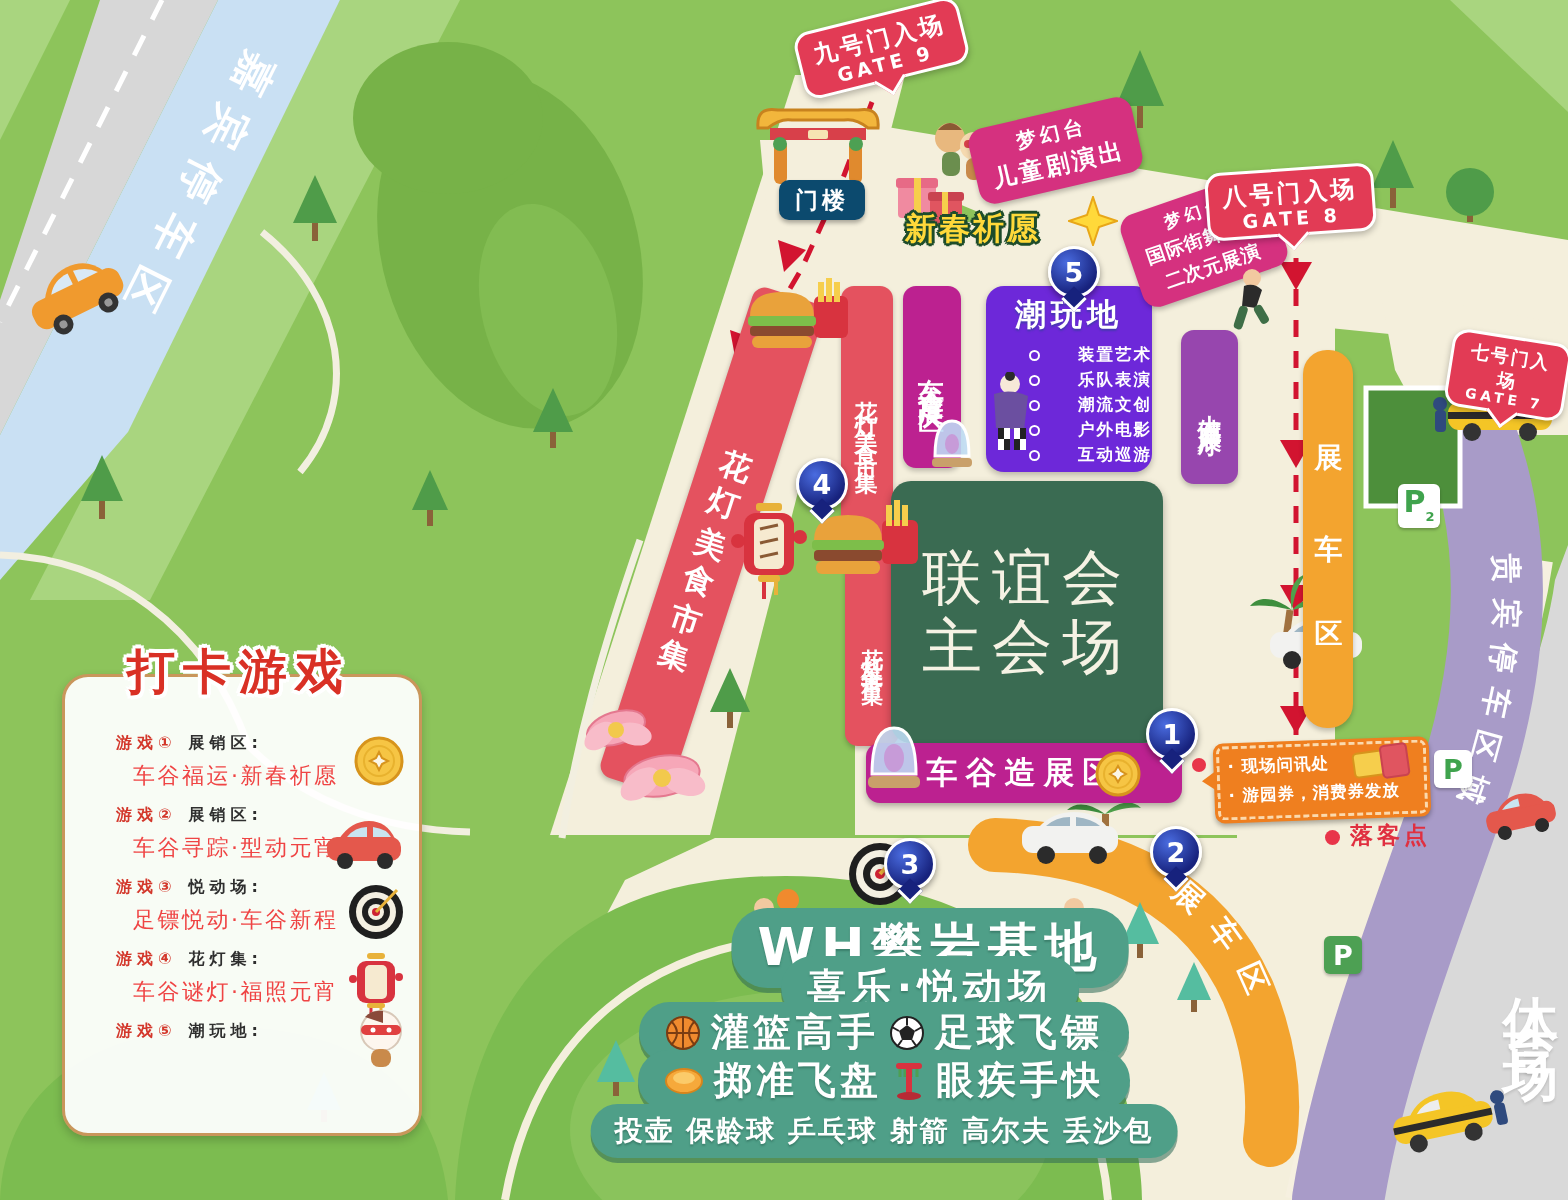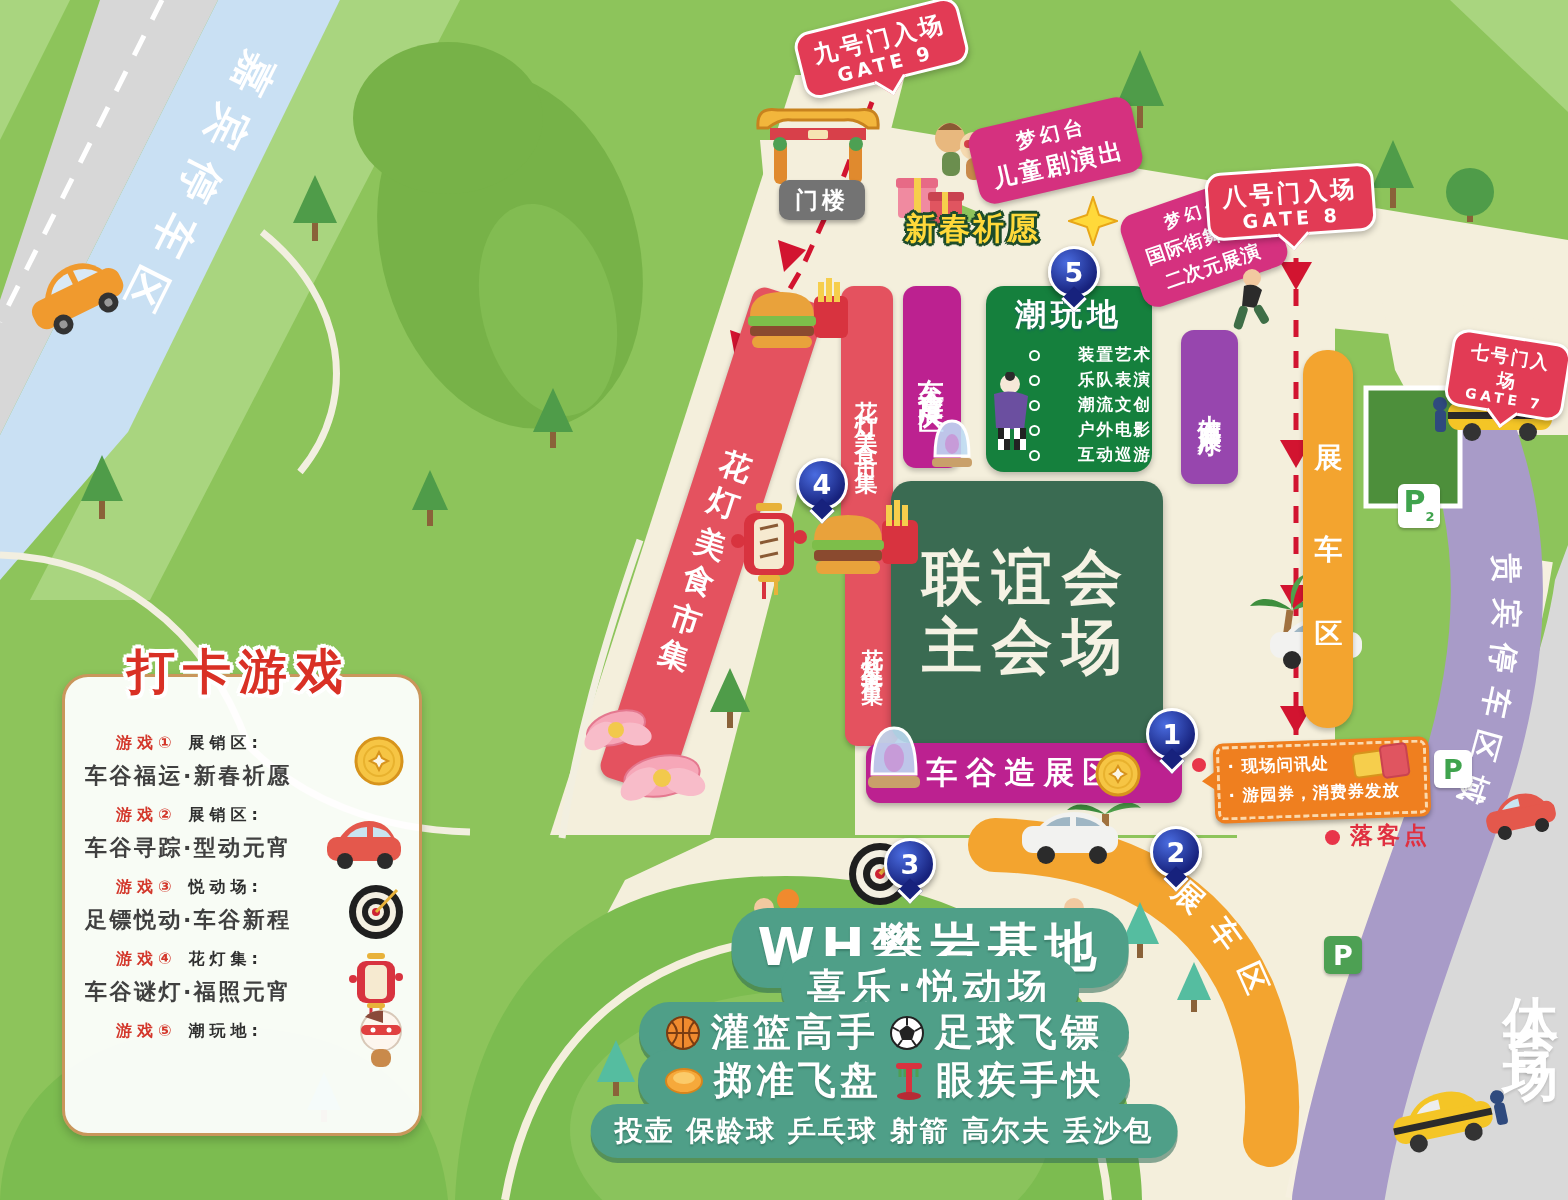--- a/index.html
+++ b/index.html
@@ -21,32 +21,32 @@
         padding:8px 16px;z-index:21;box-shadow:0 3px 5px rgba(0,0,0,.25);}
   .stagebadge .s1{display:block;font-weight:800;font-size:20px;letter-spacing:4px;}
   .stagebadge .s2{display:block;font-weight:800;font-size:24px;letter-spacing:3px;margin-top:2px;}
   .stagebadge.dance .s1{font-size:17px;}
   .stagebadge.dance .s2,.stagebadge.dance .s3{display:block;font-weight:800;font-size:19px;letter-spacing:1px;margin-top:3px;}
   
   .vstrip{position:absolute;writing-mode:vertical-rl;text-orientation:upright;color:#fff;font-weight:800;
         display:flex;align-items:center;justify-content:center;border-radius:13px;z-index:10;
         box-shadow:0 3px 5px rgba(0,0,0,.22);}
   
-  #trendbox{position:absolute;left:986px;top:286px;width:166px;height:178px;background:#15803d;
+  #trendbox{position:absolute;left:986px;top:286px;width:166px;height:178px;background:#6d28d9;
         border-radius:18px;z-index:12;padding:8px 0 0 0;box-shadow:0 3px 6px rgba(0,0,0,.25);}
   #trendbox .ttitle{display:block;text-align:center;color:#fff;font-weight:800;font-size:31px;letter-spacing:5px;
         text-shadow:0 2px 2px rgba(20,80,120,.45);}
   #trendbox ul{list-style:none;margin:6px 0 0 0;padding:0 0 0 58px;text-align:right;}
   #trendbox li{color:#fff;font-weight:800;font-size:16.5px;letter-spacing:2px;line-height:25px;position:relative;}
   #trendbox li::before{content:"";position:absolute;left:-15px;top:8px;width:7px;height:7px;border:2px solid #fff;border-radius:50%;}
   
   #mainvenue{position:absolute;left:891px;top:481px;width:272px;height:262px;background:#3A6B52;border-radius:20px;
         z-index:12;display:flex;flex-direction:column;align-items:center;justify-content:center;
         box-shadow:0 4px 8px rgba(0,0,0,.3);}
-  #mainvenue span{color:#F5F2E4;font-weight:700;font-size:60px;letter-spacing:10px;line-height:1.15;}
+  #mainvenue span{color:#F5F2E4;font-weight:400;font-size:60px;letter-spacing:10px;line-height:1.15;}
   
   #expobar{position:absolute;left:866px;top:743px;width:316px;height:60px;background:#BC2190;border-radius:14px;
         z-index:13;display:flex;align-items:center;justify-content:center;box-shadow:0 3px 6px rgba(0,0,0,.3);}
   #expobar span{color:#fff;font-weight:800;font-size:31px;letter-spacing:8px;}
   
   #infobox{position:absolute;left:1214px;top:740px;width:216px;height:80px;background:#EF7F1F;border-radius:10px;
         z-index:14;transform:rotate(-2deg);padding:10px 10px 8px 14px;box-sizing:border-box;
         outline:3px dashed #FBD9AD;outline-offset:-6px;box-shadow:0 3px 5px rgba(0,0,0,.3);}
   #infobox::before{content:"";position:absolute;left:-12px;top:28px;border-top:9px solid transparent;
         border-bottom:9px solid transparent;border-right:13px solid #EF7F1F;}
@@ -60,31 +60,31 @@
   
   #panel{position:absolute;left:62px;top:674px;width:354px;height:456px;background:rgba(255,255,255,.94);
        border:3px solid #C9965B;border-radius:26px;z-index:40;box-shadow:0 4px 10px rgba(0,0,0,.2);}
   #paneltitle{position:absolute;left:62px;top:640px;width:354px;text-align:center;z-index:41;
        color:#D93025;font-weight:900;font-size:48px;letter-spacing:8px;
        text-shadow:-3px -3px 0 #fff,3px -3px 0 #fff,-3px 3px 0 #fff,3px 3px 0 #fff,0 4px 0 #fff,0 -4px 0 #fff,4px 0 0 #fff,-4px 0 0 #fff;}
   .pitem{position:relative;margin:0 16px 14px 20px;}
   #panelbody{padding-top:56px;}
   .pline1{font-size:16px;letter-spacing:5px;font-weight:700;color:#2E2E2E;white-space:nowrap;margin-left:31px;}
   .pno{color:#D3372B;margin-right:12px;font-weight:800;}
-  .pdesc{font-size:22px;letter-spacing:2.5px;color:#404040;font-weight:700;margin-top:7px;white-space:nowrap;}
+  .pdesc{font-size:22px;letter-spacing:2.5px;color:#ef4444;font-weight:400;margin-top:7px;white-space:nowrap;margin-left:48px;}
   .picon{position:absolute;right:-2px;top:2px;}
   
   .pill{position:absolute;transform:translateX(-50%);background:#4F9F88;border-radius:36px;color:#fff;font-weight:800;
        display:flex;align-items:center;justify-content:center;gap:10px;box-shadow:0 5px 0 rgba(43,103,86,.55);
        padding:5px 26px;white-space:nowrap;z-index:25;}
   .pill span{text-shadow:0 2px 2px rgba(30,80,66,.4);}
   
   #giftdraw{position:absolute;left:905px;top:208px;z-index:20;color:#FFD93A;font-weight:900;font-size:31px;letter-spacing:3px;
        text-shadow:-2px -2px 0 #1E4D2B,2px -2px 0 #1E4D2B,-2px 2px 0 #1E4D2B,2px 2px 0 #1E4D2B,0 3px 0 #1E4D2B,0 -3px 0 #1E4D2B,3px 0 0 #1E4D2B,-3px 0 0 #1E4D2B;}
-  #menlou{position:absolute;left:779px;top:180px;width:86px;height:40px;background:#737373;border-radius:10px;z-index:21;
+  #menlou{position:absolute;left:779px;top:180px;width:86px;height:40px;background:#0c4a6e;border-radius:10px;z-index:21;
        display:flex;align-items:center;justify-content:center;color:#fff;font-weight:800;font-size:23px;letter-spacing:4px;
        box-shadow:0 3px 4px rgba(0,0,0,.3);}
   #dropoff{position:absolute;left:1350px;top:820px;z-index:16;color:#E03040;font-weight:800;font-size:23px;letter-spacing:4px;}
   .reddot{position:absolute;background:#E8354A;border-radius:50%;z-index:16;}
   #stadiumtext{position:absolute;left:1494px;top:952px;writing-mode:vertical-rl;text-orientation:upright;z-index:8;
        color:#fff;font-weight:900;font-size:55px;letter-spacing:26px;text-shadow:0 2px 3px rgba(0,0,0,.12);}
   
   .psign{position:absolute;border-radius:6px;display:flex;align-items:flex-start;justify-content:center;
        font-weight:900;z-index:15;box-shadow:0 2px 3px rgba(0,0,0,.25);}
   .psign.white{background:#fff;color:#3FA34D;}

